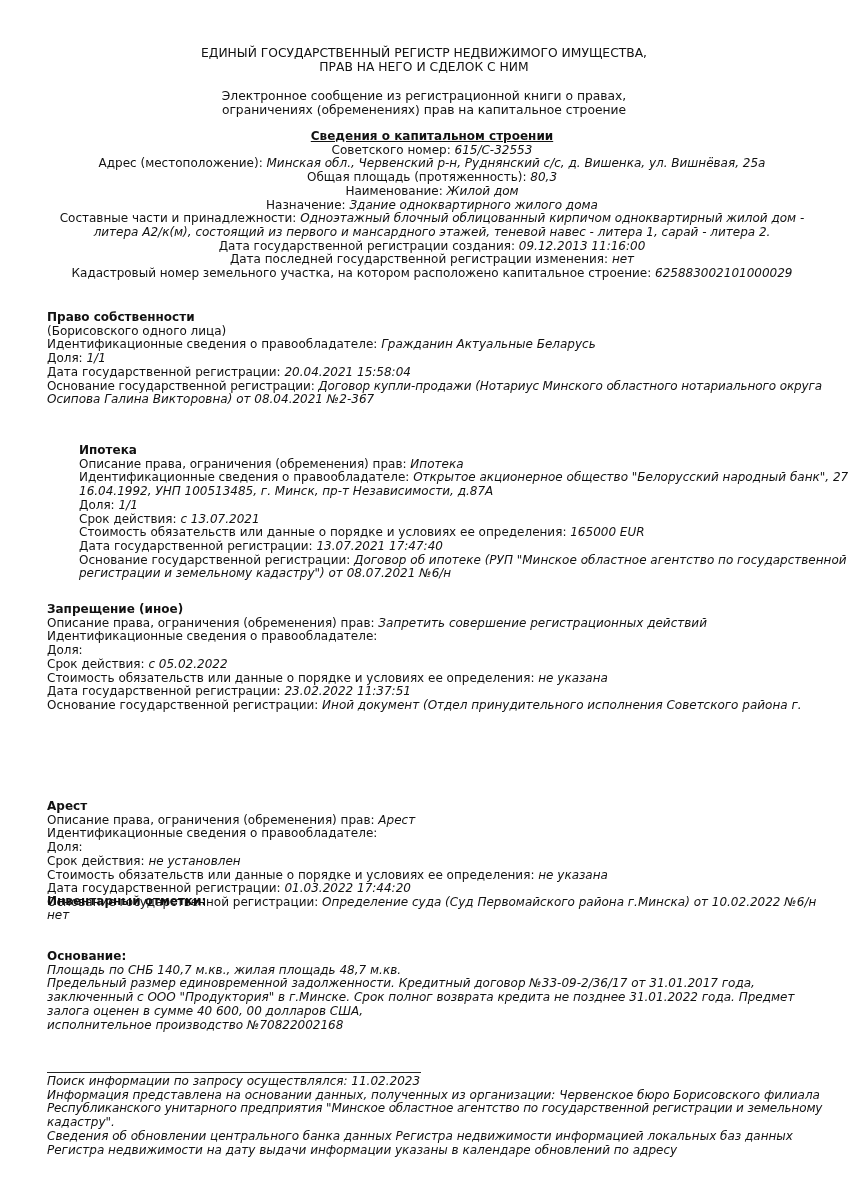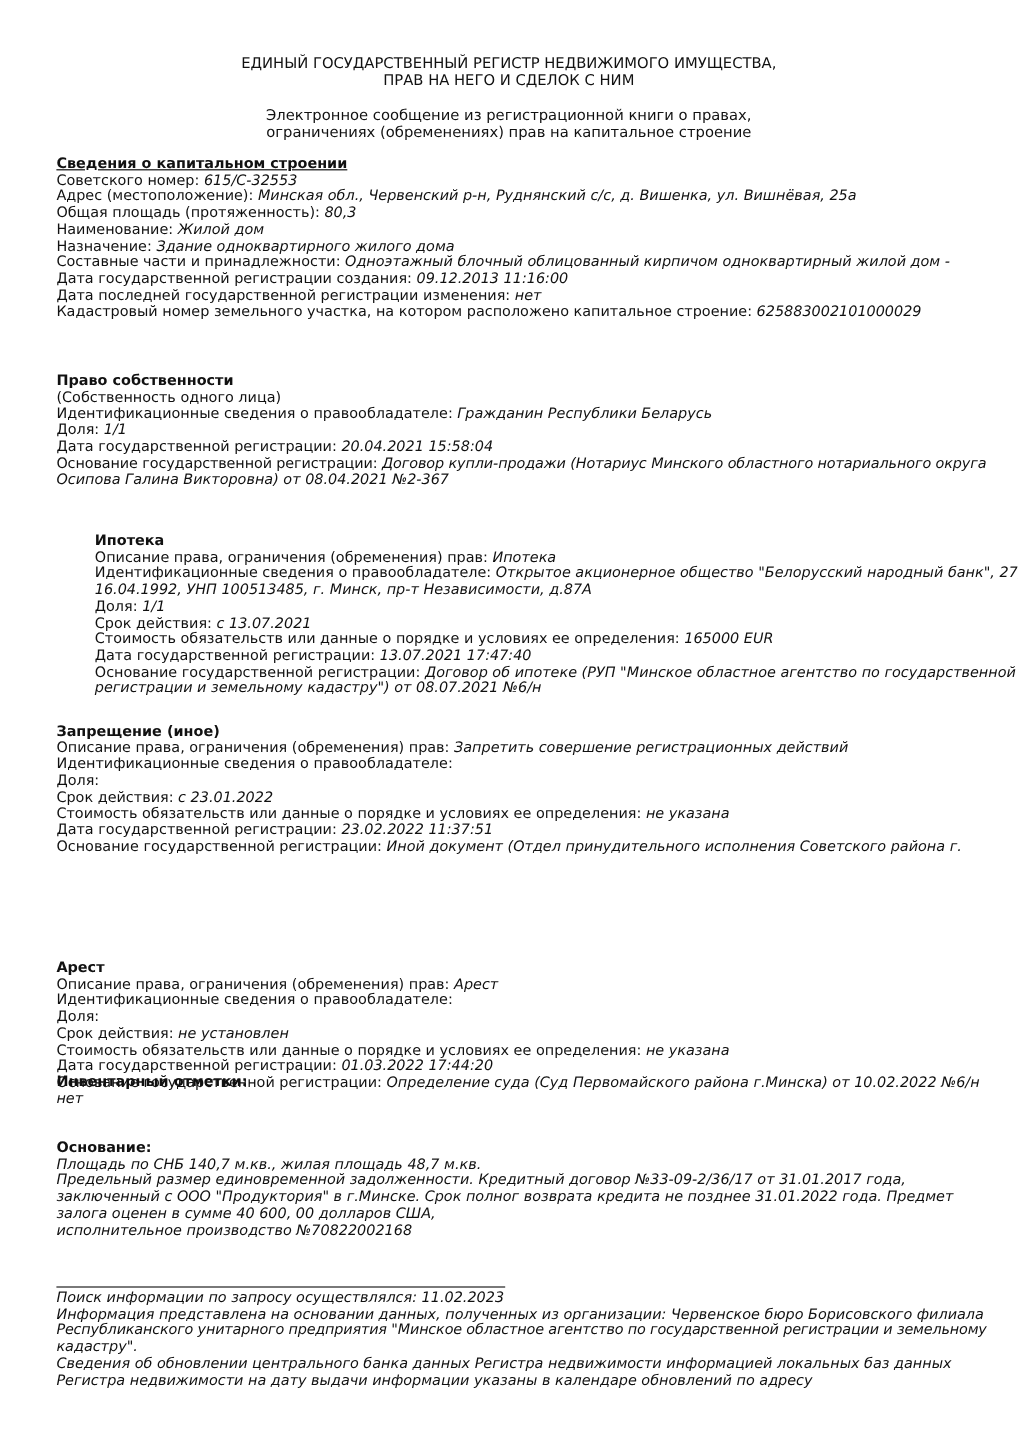--- a/index.html
+++ b/index.html
@@ -26,37 +26,38 @@
 
 <div class="header h-title">
   <p>ЕДИНЫЙ ГОСУДАРСТВЕННЫЙ РЕГИСТР НЕДВИЖИМОГО ИМУЩЕСТВА,</p>
   <p>ПРАВ НА НЕГО И СДЕЛОК С НИМ</p>
 </div>
 <div class="header h-sub">
   <p>Электронное сообщение из регистрационной книги о правах,</p>
   <p>ограничениях (обременениях) прав на капитальное строение</p>
 </div>
 
-<div class="block" style="top:130px;">
+<div class="block" style="top:130px;text-align:center;">
   <p class="sec-title underline">Сведения о капитальном строении</p>
   <p class="nowrap"><span>Советского номер: </span><span class="val">615/С-32553</span></p>
   <p class="nowrap"><span>Адрес (местоположение): </span><span class="val">Минская обл., Червенский р-н, Руднянский с/с, д. Вишенка, ул. Вишнёвая, 25а</span></p>
   <p class="nowrap"><span>Общая площадь (протяженность): </span><span class="val">80,3</span></p>
   <p class="nowrap"><span>Наименование: </span><span class="val">Жилой дом</span></p>
   <p class="nowrap"><span>Назначение: </span><span class="val">Здание одноквартирного жилого дома</span></p>
   <p class="nowrap"><span>Составные части и принадлежности: </span><span class="val">Одноэтажный блочный облицованный кирпичом одноквартирный жилой дом -</span></p>
+  <p class="nowrap val">литера А2/к(м), состоящий из первого и мансардного этажей, теневой навес - литера 1, сарай - литера 2.</p>
   <p class="nowrap"><span>Дата государственной регистрации создания: </span><span class="val">09.12.2013 11:16:00</span></p>
   <p class="nowrap"><span>Дата последней государственной регистрации изменения: </span><span class="val">нет</span></p>
   <p class="nowrap"><span>Кадастровый номер земельного участка, на котором расположено капитальное строение: </span><span class="val">625883002101000029</span></p>
 </div>
 
 <div class="block" style="top:311px;">
   <p class="sec-title">Право собственности</p>
-  <p>(Собственность одного лица)</p>
-  <p class="nowrap"><span>Идентификационные сведения о правообладателе: </span><span class="val">Гражданин Республики Беларусь</span></p>
+  <p>(Борисовского одного лица)</p>
+  <p class="nowrap"><span>Идентификационные сведения о правообладателе: </span><span class="val">Гражданин Актуальные Беларусь</span></p>
   <p class="nowrap"><span>Доля: </span><span class="val">1/1</span></p>
   <p class="nowrap"><span>Дата государственной регистрации: </span><span class="val">20.04.2021 15:58:04</span></p>
   <p class="nowrap" style="letter-spacing: -0.09px; transform-origin: 0px 0px; transform: scaleX(0.999);"><span>Основание государственной регистрации: </span><span class="val">Договор купли-продажи (Нотариус Минского областного нотариального округа</span></p>
   <p class="nowrap val">Осипова Галина Викторовна) от 08.04.2021 №2-367</p>
 </div>
 
 <div class="block" style="top:444px;margin-left:32px;">
   <p class="sec-title">Ипотека</p>
   <p class="nowrap"><span>Описание права, ограничения (обременения) прав: </span><span class="val">Ипотека</span></p>
   <p class="nowrap"><span>Идентификационные сведения о правообладателе: </span><span class="val">Открытое акционерное общество "Белорусский народный банк", 27,</span></p>
@@ -67,21 +68,21 @@
   <p class="nowrap"><span>Дата государственной регистрации: </span><span class="val">13.07.2021 17:47:40</span></p>
   <p class="nowrap"><span>Основание государственной регистрации: </span><span class="val">Договор об ипотеке (РУП "Минское областное агентство по государственной</span></p>
   <p class="nowrap val">регистрации и земельному кадастру") от 08.07.2021 №6/н</p>
 </div>
 
 <div class="block" style="top:603px;">
   <p class="sec-title">Запрещение (иное)</p>
   <p class="nowrap"><span>Описание права, ограничения (обременения) прав: </span><span class="val">Запретить совершение регистрационных действий</span></p>
   <p class="nowrap">Идентификационные сведения о правообладателе:</p>
   <p class="nowrap">Доля:</p>
-  <p class="nowrap"><span>Срок действия: </span><span class="val">с 23.01.2022</span></p>
+  <p class="nowrap"><span>Срок действия: </span><span class="val">с 05.02.2022</span></p>
   <p class="nowrap"><span>Стоимость обязательств или данные о порядке и условиях ее определения: </span><span class="val">не указана</span></p>
   <p class="nowrap"><span>Дата государственной регистрации: </span><span class="val">23.02.2022 11:37:51</span></p>
   <p class="nowrap"><span>Основание государственной регистрации: </span><span class="val">Иной документ (Отдел принудительного исполнения Советского района г.</span></p>
 </div>
 
 <div class="block" style="top:756px;margin-top:44px;">
   <p class="sec-title">Арест</p>
   <p class="nowrap"><span>Описание права, ограничения (обременения) прав: </span><span class="val">Арест</span></p>
   <p class="nowrap">Идентификационные сведения о правообладателе:</p>
   <p class="nowrap">Доля:</p>

